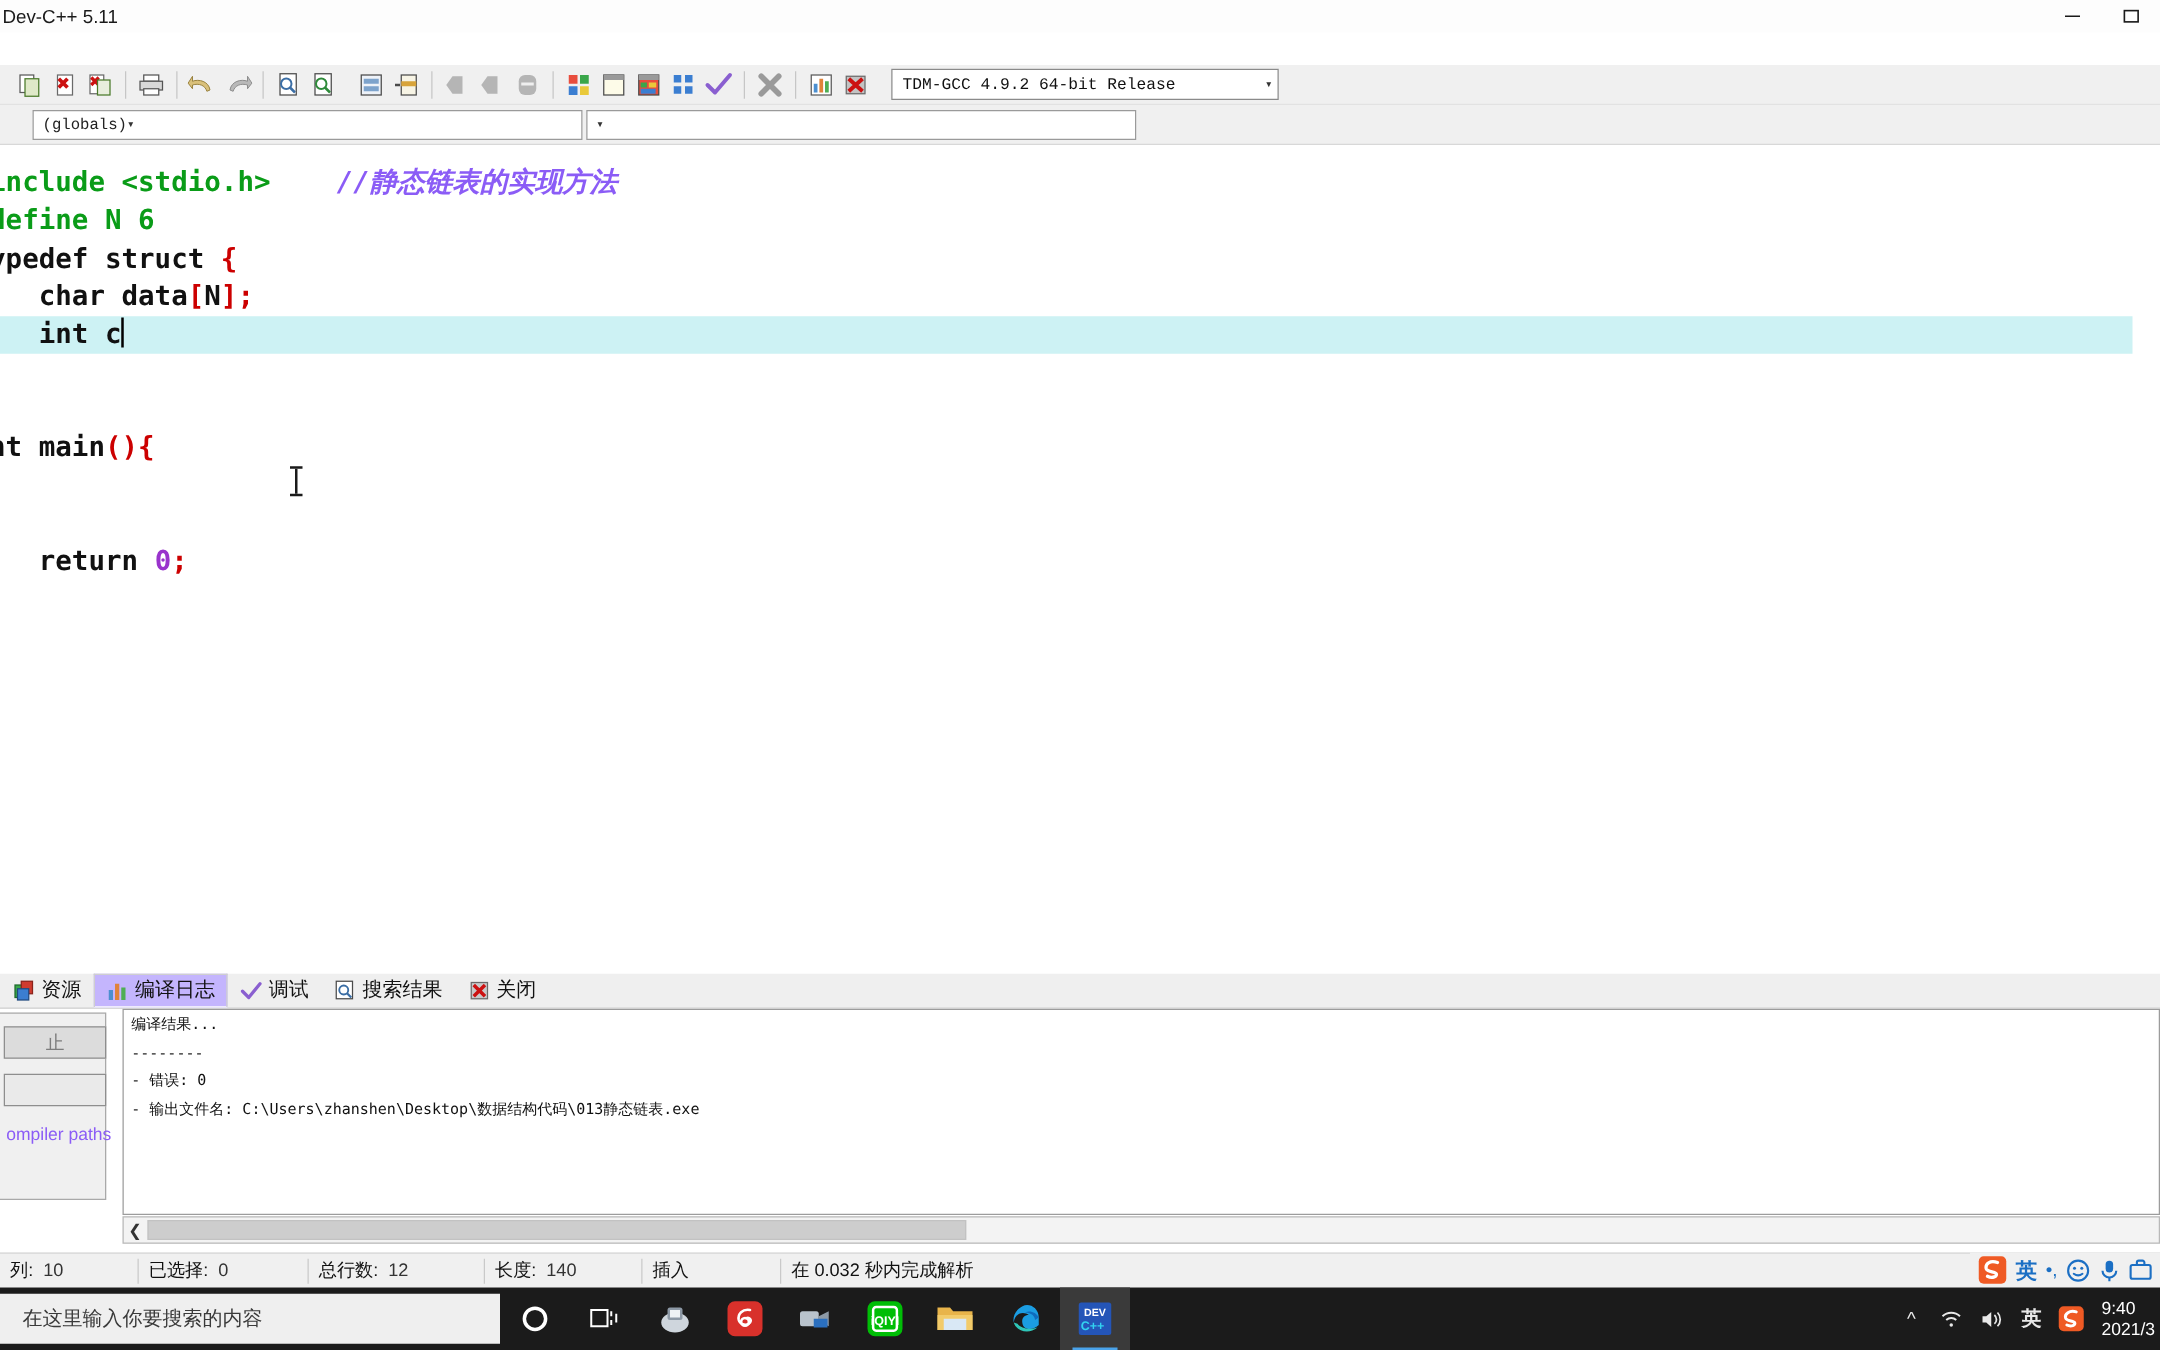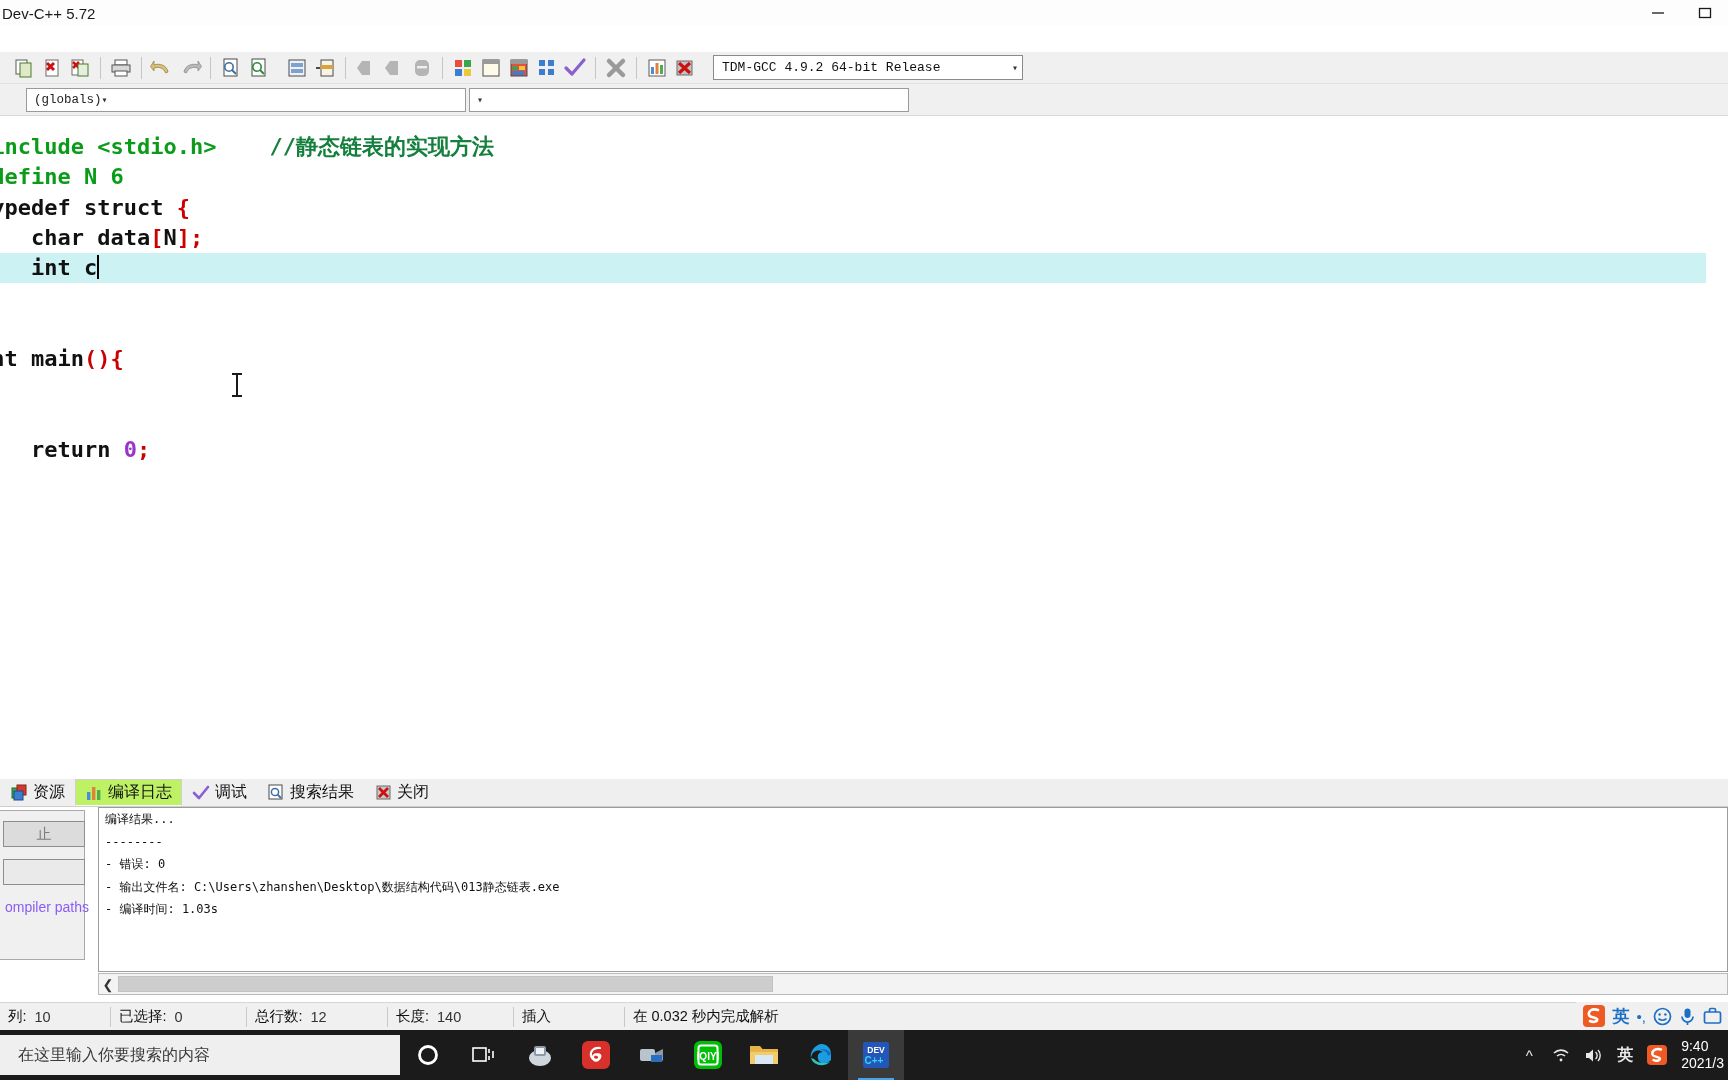--- a/index.html
+++ b/index.html
@@ -91,21 +91,21 @@
     line-height: 30.3px;
     white-space: pre;
   }
   .code .ln { position: relative; height: 30.3px; padding-left: 0px; }
   .code .ln.active { background: #cdf2f4; }
   .tk-pre { color: #0a9c18; }
   .tk-key { color: #111111; }
   .tk-sym { color: #cc0000; }
   .tk-num { color: #9933cc; }
   .tk-txt { color: #111111; }
-  .tk-com { color: #15803d; font-weight: bold; }
+  .tk-com { color: #8b5cf6; font-style: italic; font-weight: bold; }
   .caret {
     display: inline-block; width: 2px; height: 24px; background: #000;
     vertical-align: -4px; margin-left: 0px;
   }
   .ibeam {
     position: absolute; left: 236px; top: 258px;
     width: 2px; height: 20px; background: #1a1a1a;
   }
   .ibeam::before, .ibeam::after {
     content: ""; position: absolute; left: -4px; width: 10px; height: 2px; background: #1a1a1a;
@@ -118,21 +118,21 @@
     position: absolute; left: 0; top: 779px; width: 1728px; height: 28px;
     background: #efefef; display: flex; align-items: flex-end;
     border-bottom: 1px solid #cfcfcf;
   }
   .ptab {
     height: 27px; display: flex; align-items: center; gap: 5px;
     padding: 0 9px; font-size: 16px; color: #111;
     border: 1px solid transparent;
     white-space: nowrap;
   }
-  .ptab.active { background: #bef264; border: 1px solid #cfcfcf; border-bottom-color: #fbfbfb; }
+  .ptab.active { background: #c4b5fd; border: 1px solid #cfcfcf; border-bottom-color: #fbfbfb; }
   .ptab .tico { width: 18px; height: 18px; display: inline-flex; align-items: center; justify-content: center; }
 
   .log-wrap {
     position: absolute; left: 98px; top: 807px; width: 1630px; height: 165px;
     background: #ffffff; border: 1px solid #9c9c9c; overflow: hidden;
   }
   .log-line {
     font-family: "DejaVu Sans Mono", "Liberation Mono", monospace;
     font-size: 12px; color: #111; line-height: 22.5px;
     padding-left: 6px; white-space: pre;
@@ -209,21 +209,21 @@
     height: 50px; display: flex; flex-direction: column; justify-content: center; align-items: flex-start;
     font-size: 14px; color: #fff; padding-left: 8px; padding-right: 4px; line-height: 17px;
   }
 </style>
 </head>
 <body>
 
 <div id="app">
 
   <div class="titlebar">
-    <span class="title">Dev-C++ 5.72</span>
+    <span class="title">Dev-C++ 5.11</span>
     <div class="win-btns">
       <div class="win-btn">
         <svg width="14" height="12" viewBox="0 0 14 12">
             <line x1="1" y1="6" x2="13" y2="6" stroke="#1a1a1a" stroke-width="1.3"></line>
           </svg>
       </div>
       <div class="win-btn">
         <svg width="14" height="12" viewBox="0 0 14 12">
             <rect x="1.5" y="1.5" width="11" height="9" fill="none" stroke="#1a1a1a" stroke-width="1.3"></rect>
           </svg>
@@ -455,21 +455,20 @@
       <span>关闭</span>
     </div>
   </div>
 
   <div class="log-wrap">
     <div id="log-body">
         <div class="log-line">编译结果...</div>
         <div class="log-line">--------</div>
         <div class="log-line">- 错误: 0</div>
         <div class="log-line">- 输出文件名: C:\Users\zhanshen\Desktop\数据结构代码\013静态链表.exe</div>
-        <div class="log-line">- 编译时间: 1.03s</div>
       </div>
   </div>
   <div class="log-scroll">
     <span class="ls-arrow">❮</span>
     <div class="ls-thumb"></div>
   </div>
 
   <div class="statusbar">
     <div class="sb-cell" style="width:110px">
       <span>列:</span>

